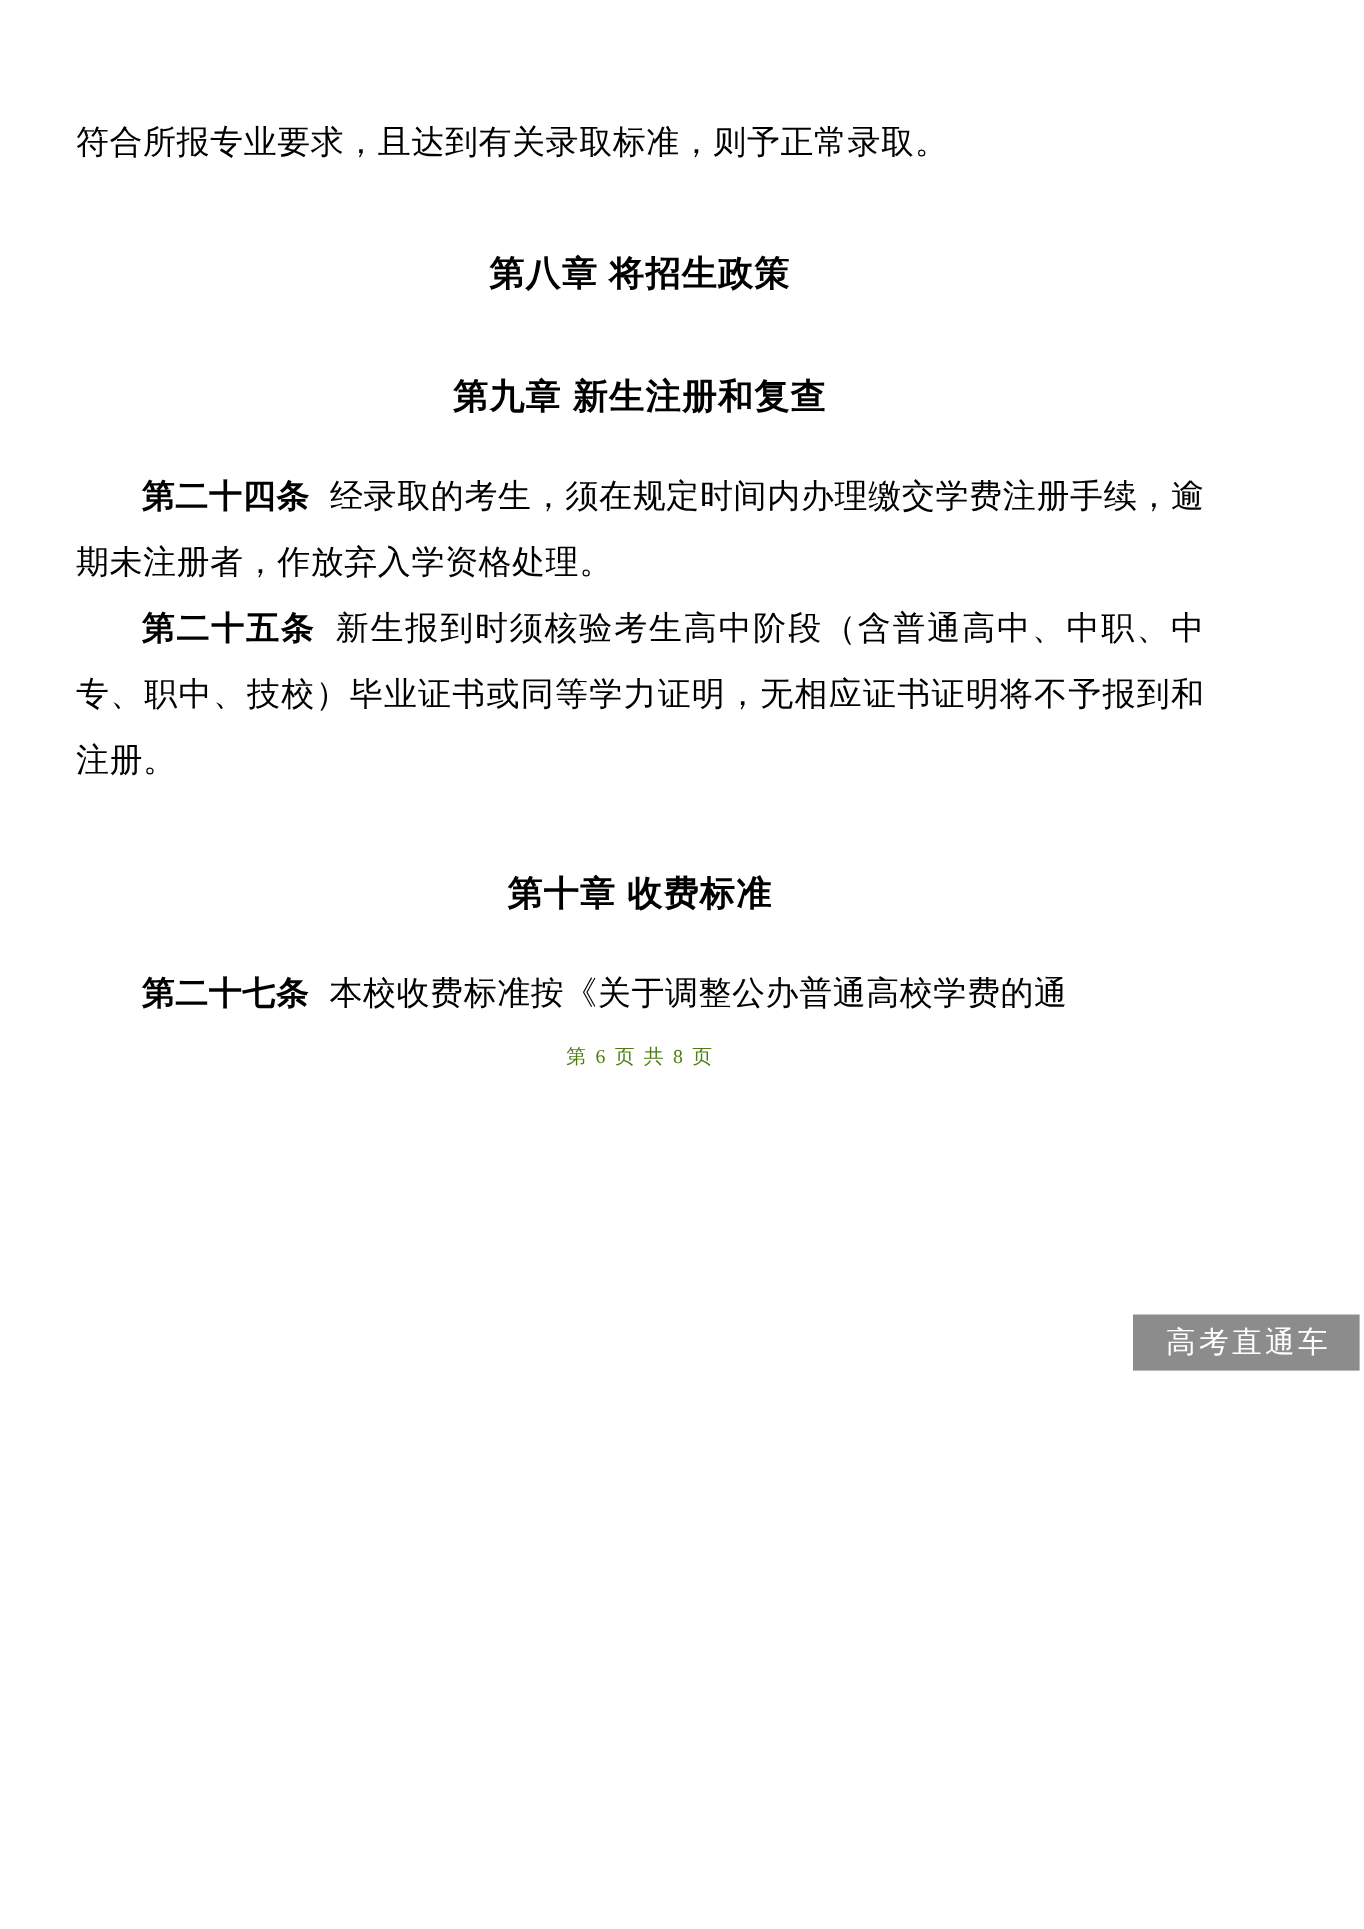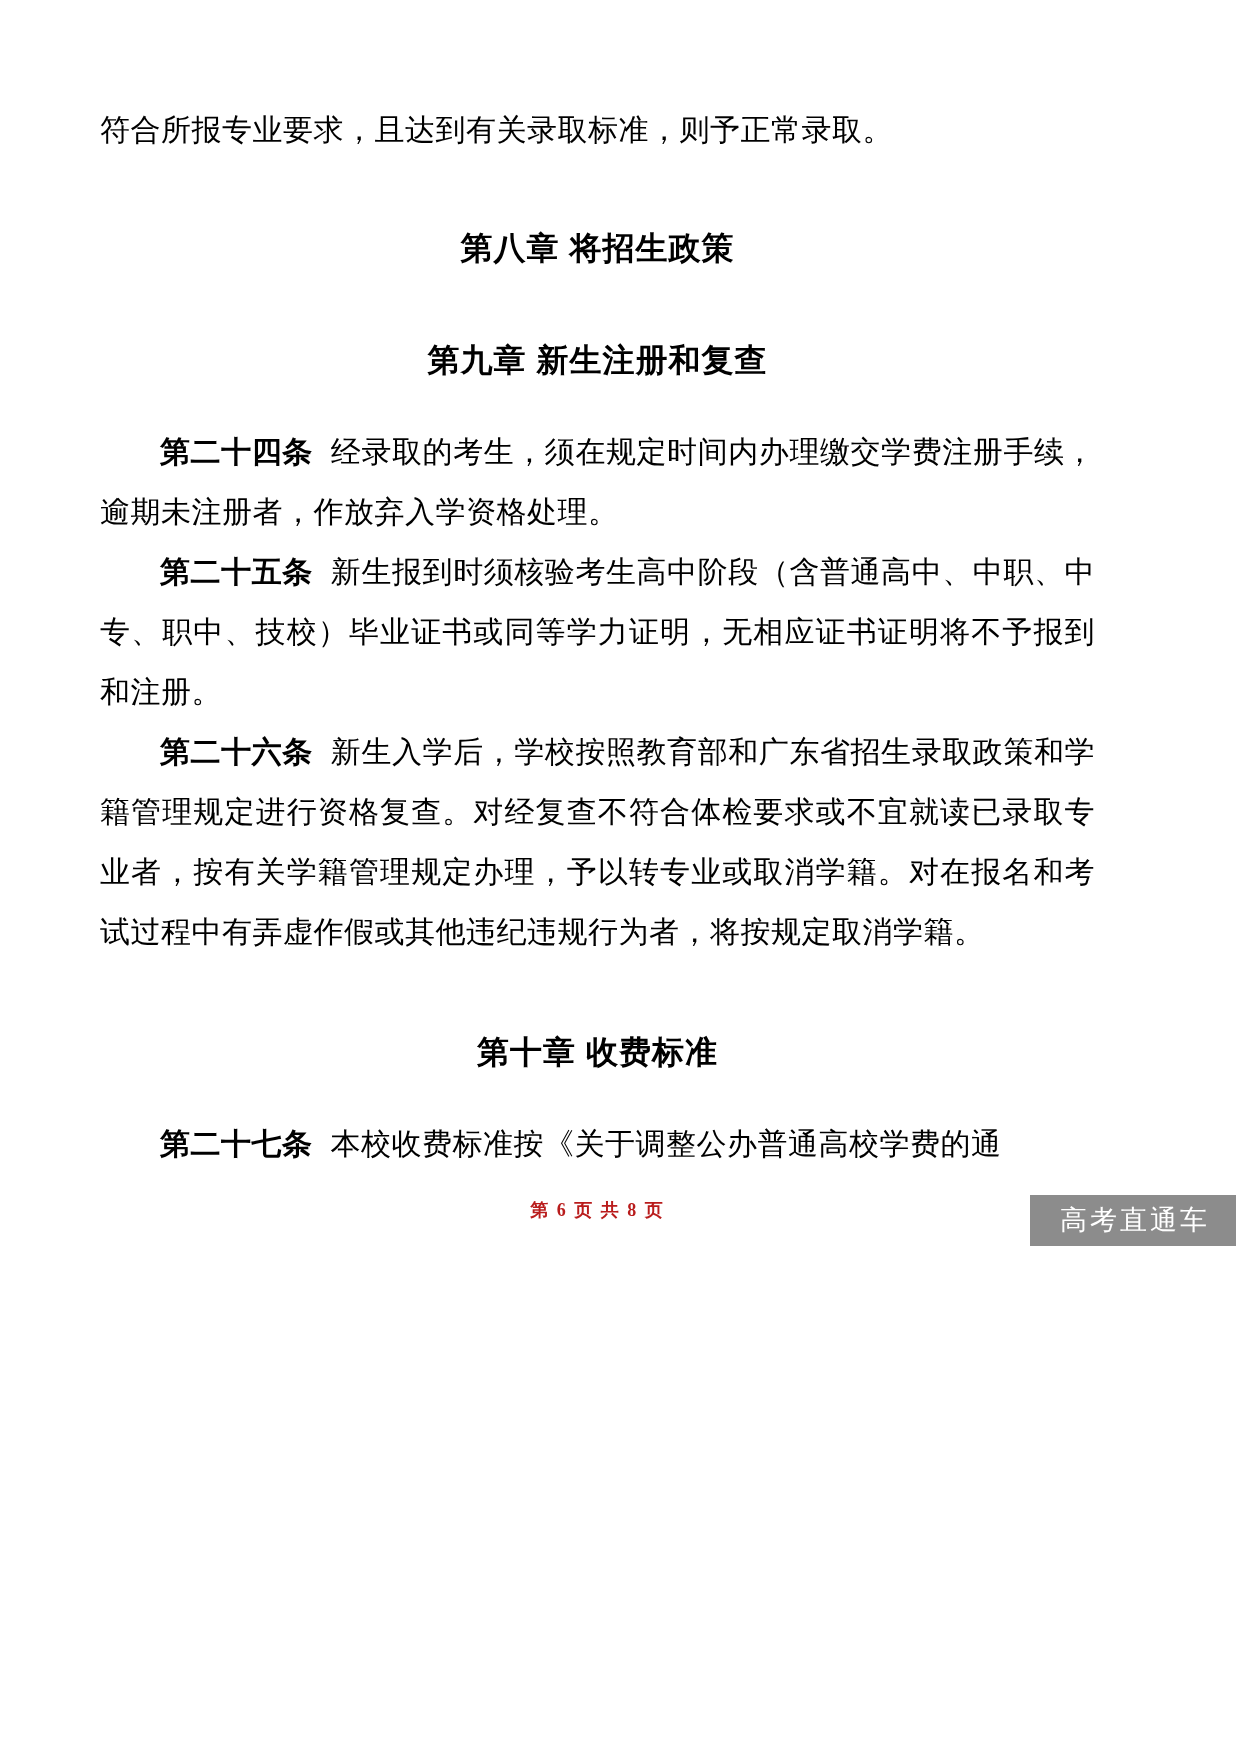--- a/index.html
+++ b/index.html
@@ -9,21 +9,21 @@
     height: 1754px;
     font-family: "Liberation Serif", "DejaVu Serif", serif;
     color: #000000;
     position: relative;
     overflow: hidden;
   }
   .page {
     position: relative;
     width: 1240px;
     height: 1254px;
-    padding: 100px 145px 0 100px;
+    padding: 100px 145px 0 69px;
   }
   .body-text {
     font-size: 30px;
     line-height: 60px;
     text-align: justify;
     letter-spacing: 0.5px;
   }
   .para {
     text-indent: 2em;
   }
@@ -38,26 +38,25 @@
     text-align: center;
     line-height: 44px;
     margin-top: 68px;
     margin-bottom: 40px;
     letter-spacing: 1px;
   }
   .chapter-title.first {
     margin-top: 66px;
   }
   .page-footer {
-    margin-top: 24px;
+    margin-top: 14px;
     text-align: center;
     font-size: 18px;
     letter-spacing: 2px;
-    color: #b91c1c;
-    font-weight: bold;
+    color: #4d7c0f;
   }
   .watermark {
     position: absolute;
     right: 4px;
     bottom: 8px;
     background: #8c8c8c;
     color: #ffffff;
     font-family: "Liberation Sans", "DejaVu Sans", sans-serif;
     font-size: 27px;
     line-height: 27px;
@@ -74,21 +73,20 @@
 
   <h2 class="chapter-title first">第八章 将招生政策</h2>
 
 
   <h2 class="chapter-title">第九章 新生注册和复查</h2>
 
   <p class="body-text para"><span class="lead">第二十四条</span><span>经录取的考生，须在规定时间内办理缴交学费注册手续，逾期未注册者，作放弃入学资格处理。</span></p>
 
   <p class="body-text para"><span class="lead">第二十五条</span><span>新生报到时须核验考生高中阶段（含普通高中、中职、中专、职中、技校）毕业证书或同等学力证明，无相应证书证明将不予报到和注册。</span></p>
 
-  <p class="body-text para"><span class="lead">第二十六条</span><span>新生入学后，学校按照教育部和广东省招生录取政策和学籍管理规定进行资格复查。对经复查不符合体检要求或不宜就读已录取专业者，按有关学籍管理规定办理，予以转专业或取消学籍。对在报名和考试过程中有弄虚作假或其他违纪违规行为者，将按规定取消学籍。</span></p>
 
   <h2 class="chapter-title">第十章 收费标准</h2>
 
   <p class="body-text para"><span class="lead">第二十七条</span><span>本校收费标准按《关于调整公办普通高校学费的通</span></p>
 
   <div class="page-footer">第 6 页 共 8 页</div>
 
   <div class="watermark">高考直通车</div>
 
 </div>

